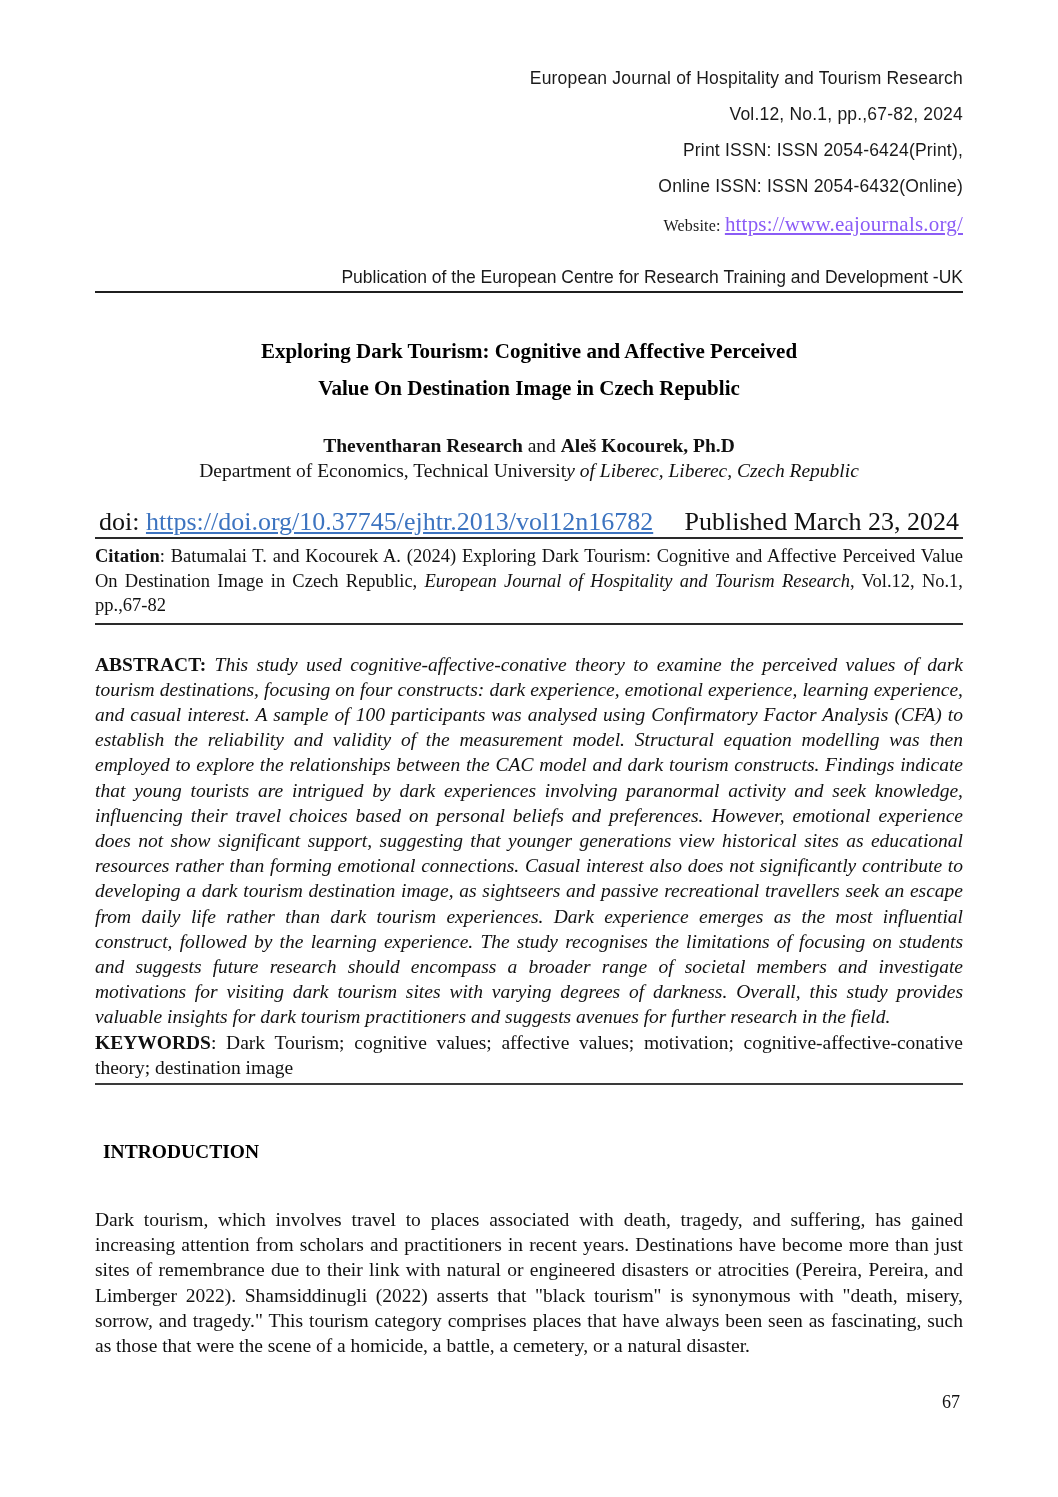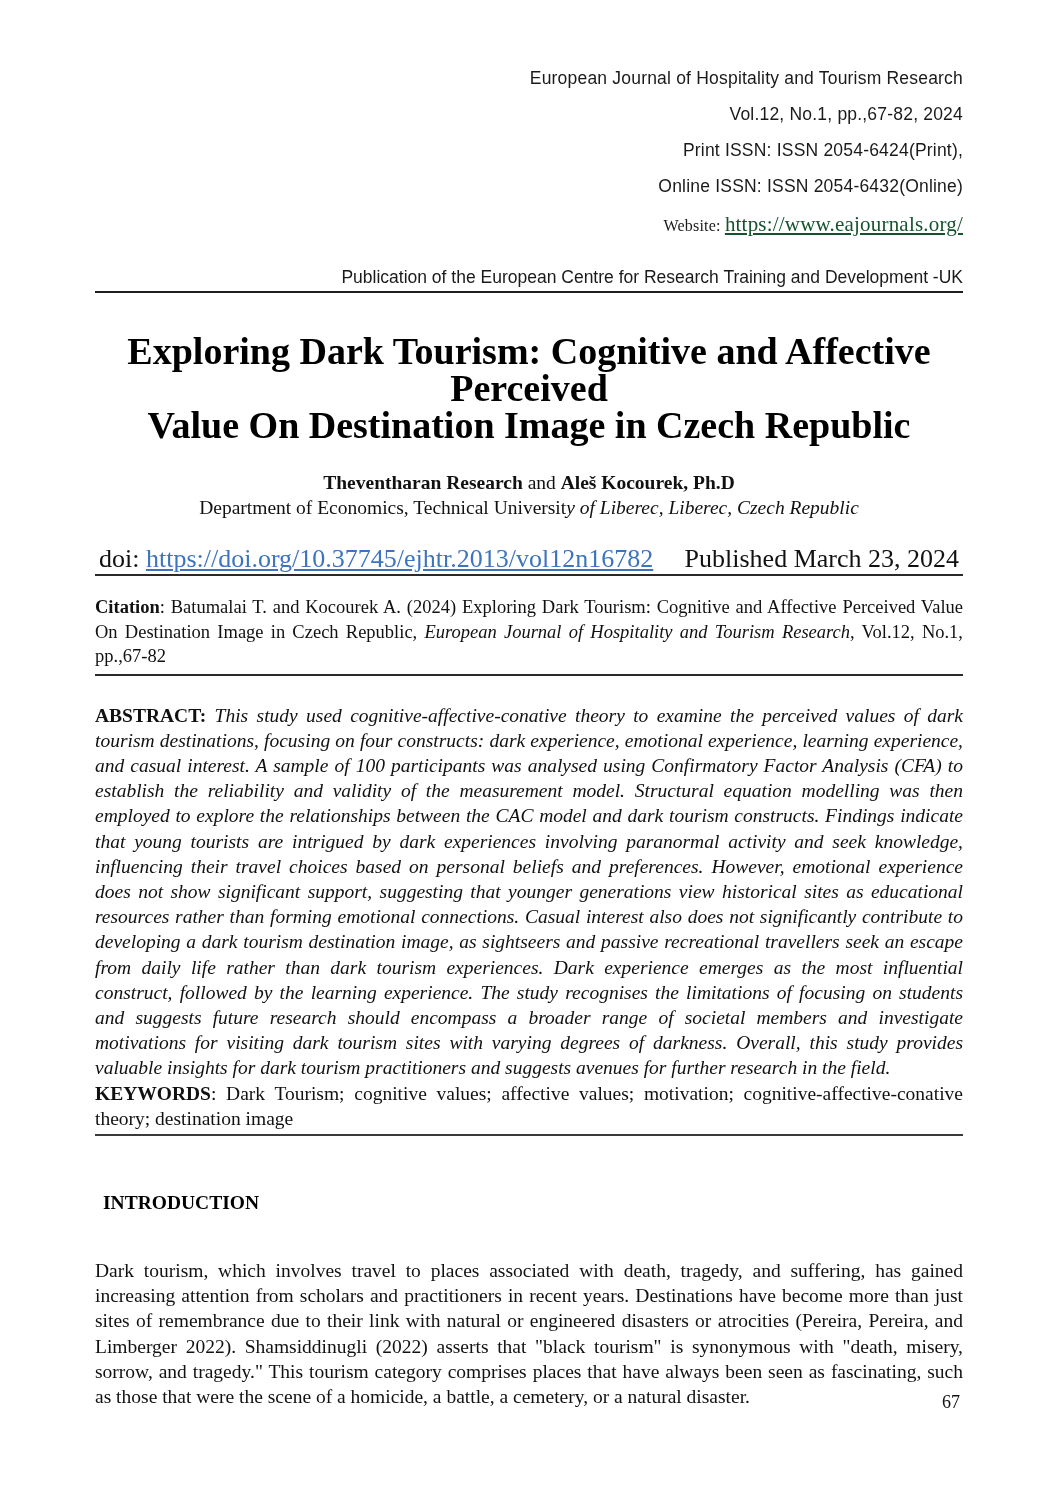--- a/index.html
+++ b/index.html
@@ -28,21 +28,21 @@
     line-height:24px;
     margin-top:19px;
     padding-bottom:2px;
     border-bottom:2px solid #1f1f1f;
     color:#1a1a1a;
   }
   
   h1.title{
     margin:40px 0 0 0;
     text-align:center;
-    font-size:38px;
+    font-size:21px;
     line-height:37px;
     font-weight:bold;
     color:#000;
   }
   .authors{
     margin-top:27px;
     text-align:center;
     font-size:19.5px;
     line-height:24px;
   }
@@ -58,21 +58,21 @@
     justify-content:space-between;
     align-items:baseline;
     font-size:26px;
     line-height:26px;
     padding:0 4px 2px 4px;
     border-bottom:2px solid #2a2a2a;
   }
   .doi-row .doi-link{ text-decoration:underline; cursor:pointer; }
   
   .citation{
-    margin-top:19px;
+    margin-top:5px;
     font-size:18.5px;
     line-height:24.5px;
     text-align:justify;
     padding-bottom:5px;
     border-bottom:2px solid #2a2a2a;
   }
   
   .abstract{
     margin-top:27px;
     font-size:19.5px;
@@ -117,21 +117,21 @@
 
 <div class="page">
 
   <header class="jh">
     <div class="hdr-line">European Journal of Hospitality and Tourism Research</div>
     <div class="hdr-line">Vol.12, No.1, pp.,67-82, 2024</div>
     <div class="hdr-line">Print ISSN: ISSN 2054-6424(Print),</div>
     <div class="hdr-line">Online ISSN: ISSN 2054-6432(Online)</div>
     <div class="hdr-line website-line">
       <span>Website:</span>
-      <a class="site-link" style="color: #14532d;">https://www.eajournals.org/</a>
+      <a class="site-link" style="color: #8b5cf6;">https://www.eajournals.org/</a>
     </div>
     <div class="pub-line">Publication of the European Centre for Research Training and Development -UK</div>
   </header>
 
   <h1 class="title"><span>Exploring Dark Tourism: Cognitive and Affective Perceived</span><br><span>Value On Destination Image in Czech Republic</span></h1>
 
   <div class="authors">
     <b>Theventharan Research</b>
     <span>and</span>
     <b>Aleš Kocourek, Ph.D</b>

